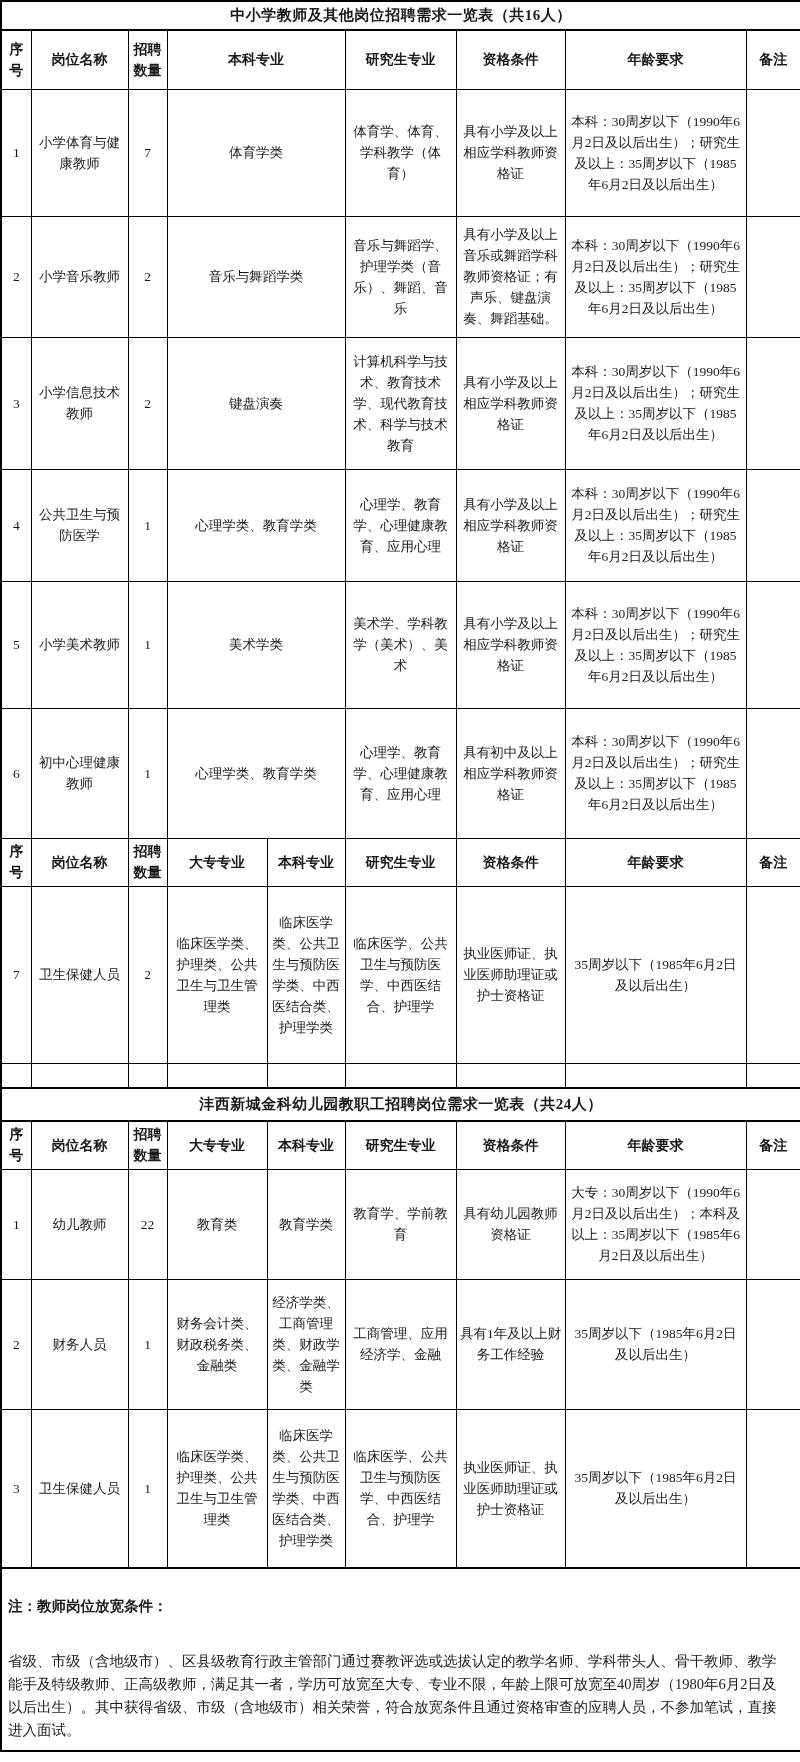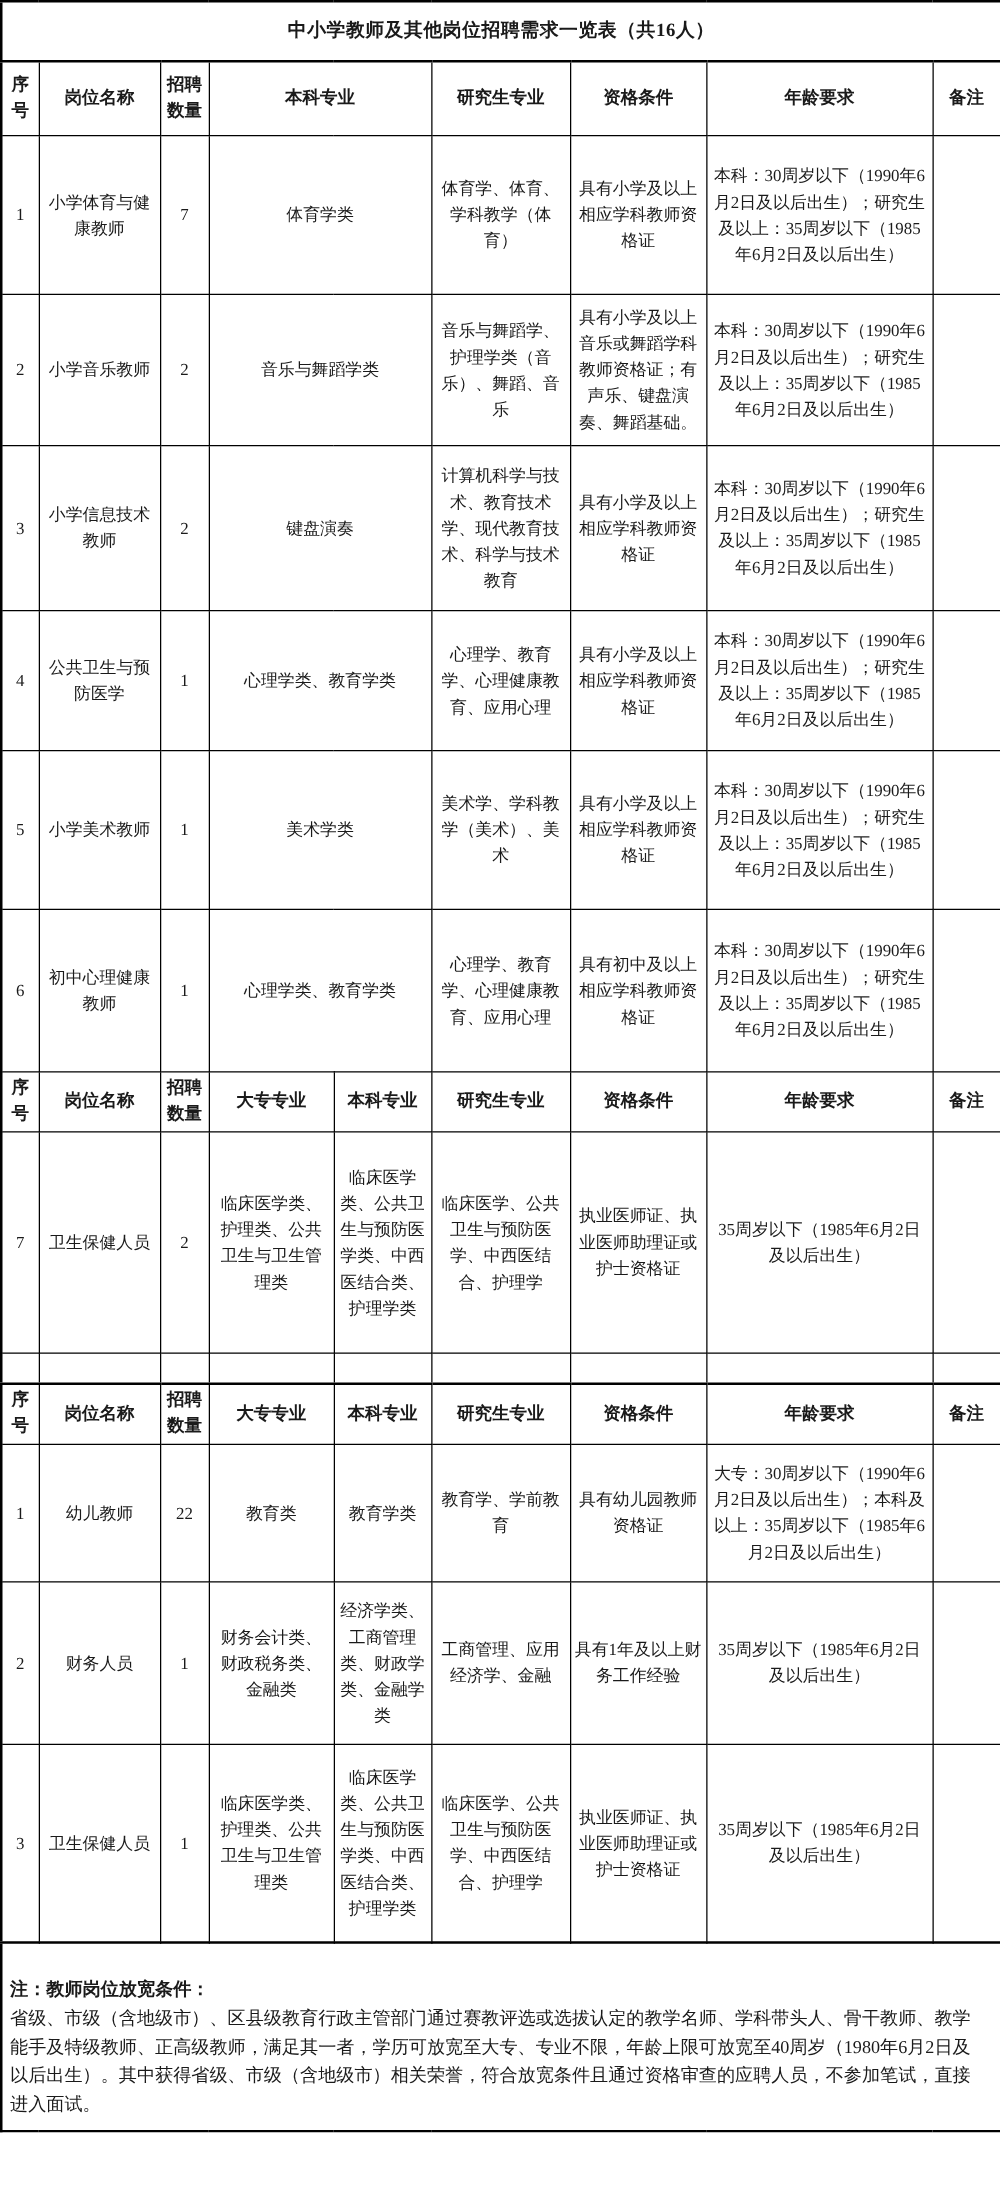--- a/index.html
+++ b/index.html
@@ -38,41 +38,41 @@
   td.left { text-align: center; padding: 3px 5px; }
   tr.thick-top td { border-top: 2px solid #000; }
   td.notes-cell {
     text-align: left;
     vertical-align: top;
     padding: 26px 10px 8px 6px;
     font-size: 14.5px;
     line-height: 23px;
   }
   .note-label { font-weight: bold; display: block; }
-  .note-body { display: block; }
+  .note-body { display: block; margin-top: 32px; }
 </style>
 </head>
 <body>
 
 <table class="doc">
   <colgroup>
     <col style="width:30px">
       <col style="width:97px">
       <col style="width:39px">
     <col style="width:100px">
       <col style="width:78px">
       <col style="width:111px">
     <col style="width:109px">
       <col style="width:181px">
       <col style="width:55px">
   </colgroup>
 
   <tbody>
 
-  <tr class="thick-top" style="height:48px">
+  <tr class="thick-top" style="height:29px">
     <td class="title-cell" colspan="9">中小学教师及其他岗位招聘需求一览表（共16人）</td>
   </tr>
 
   <tr class="thick-top" style="height:59px">
     <td class="head-cell">序号</td>
     <td class="head-cell">岗位名称</td>
     <td class="head-cell">招聘数量</td>
     <td class="head-cell" colspan="2">本科专业</td>
     <td class="head-cell">研究生专业</td>
     <td class="head-cell">资格条件</td>
@@ -170,20 +170,23 @@
     <td></td>
     <td></td>
     <td></td>
     <td></td>
     <td></td>
     <td></td>
     <td></td>
     <td></td>
   </tr>
 
+  <tr class="thick-top" style="height:33px">
+    <td class="title-cell" colspan="9">沣西新城金科幼儿园教职工招聘岗位需求一览表（共24人）</td>
+  </tr>
 
   <tr class="thick-top" style="height:48px">
     <td class="head-cell">序号</td>
     <td class="head-cell">岗位名称</td>
     <td class="head-cell">招聘数量</td>
     <td class="head-cell">大专专业</td>
     <td class="head-cell">本科专业</td>
     <td class="head-cell">研究生专业</td>
     <td class="head-cell">资格条件</td>
     <td class="head-cell">年龄要求</td>

